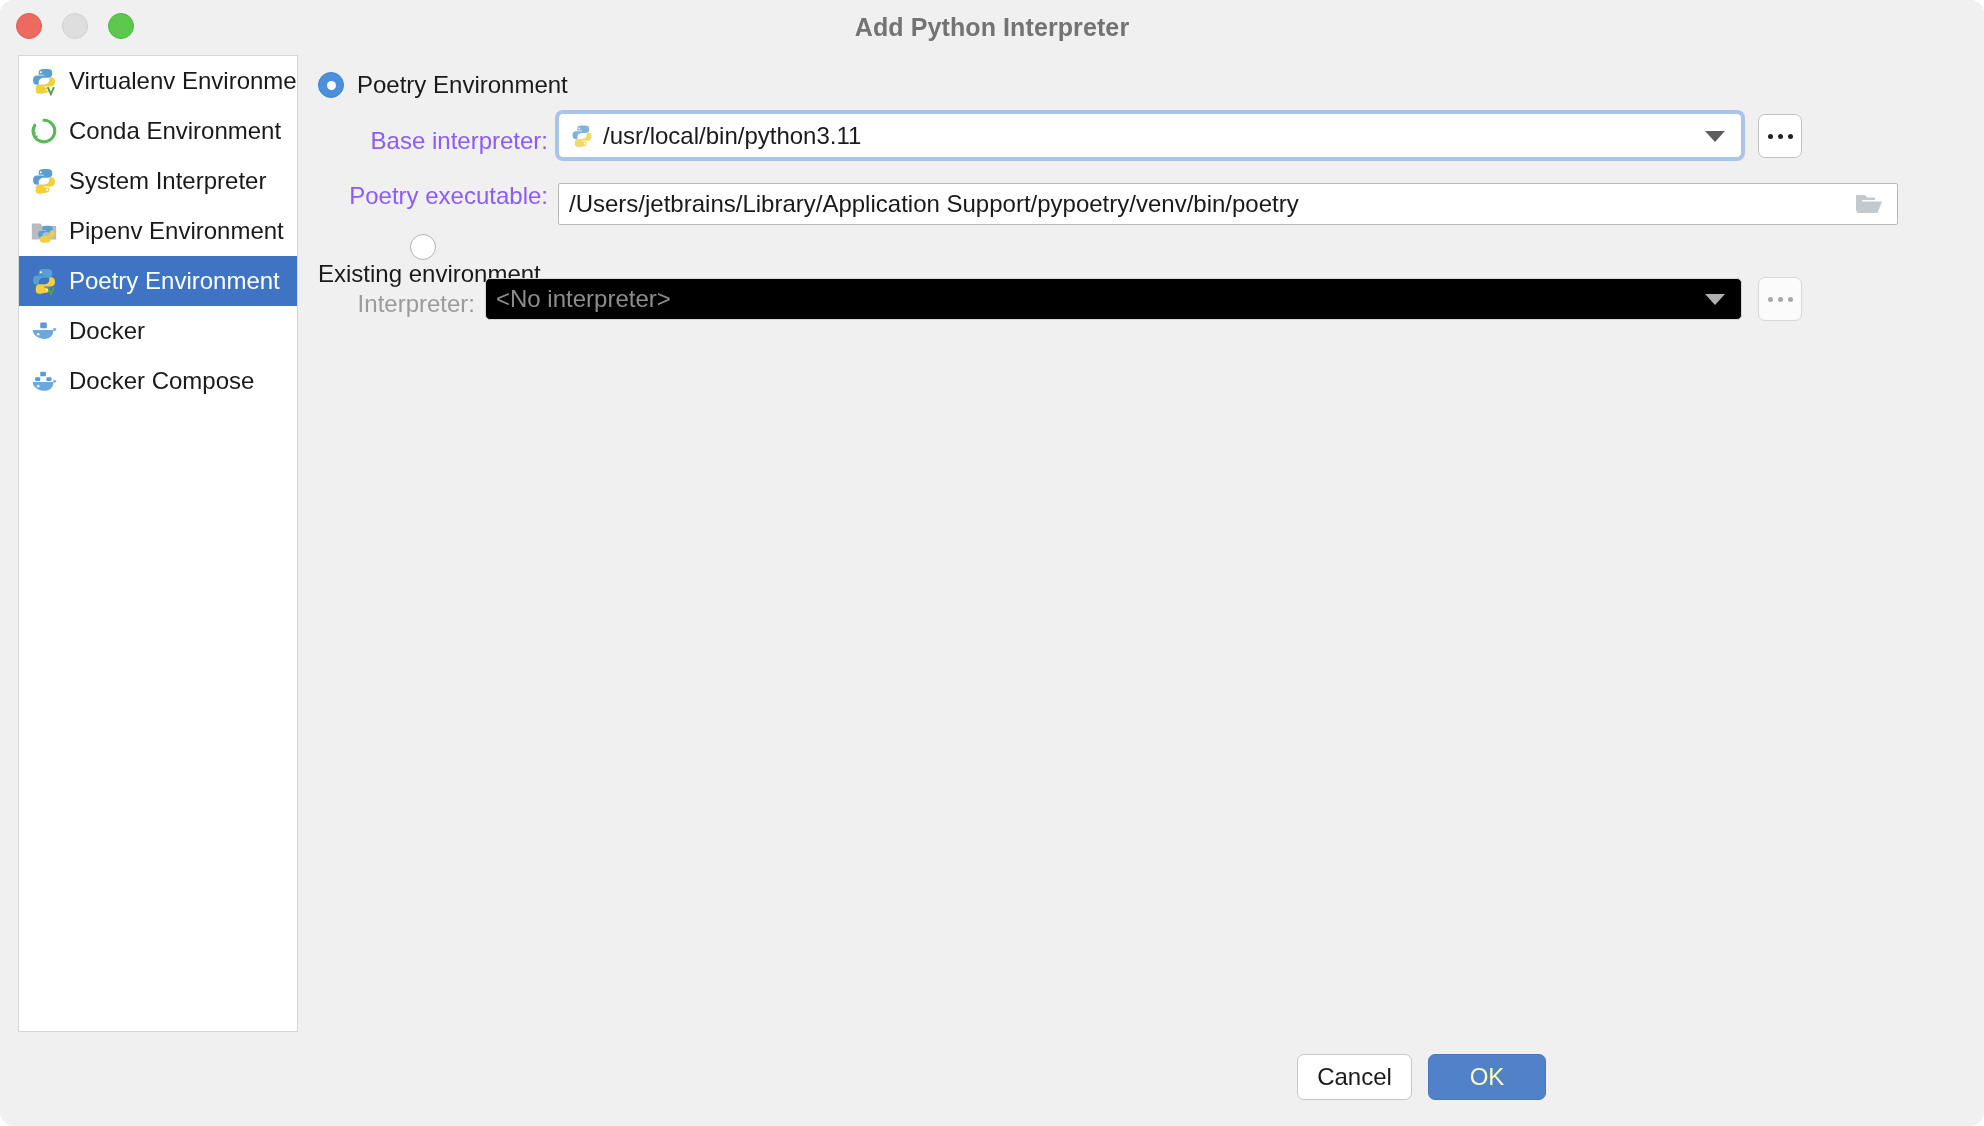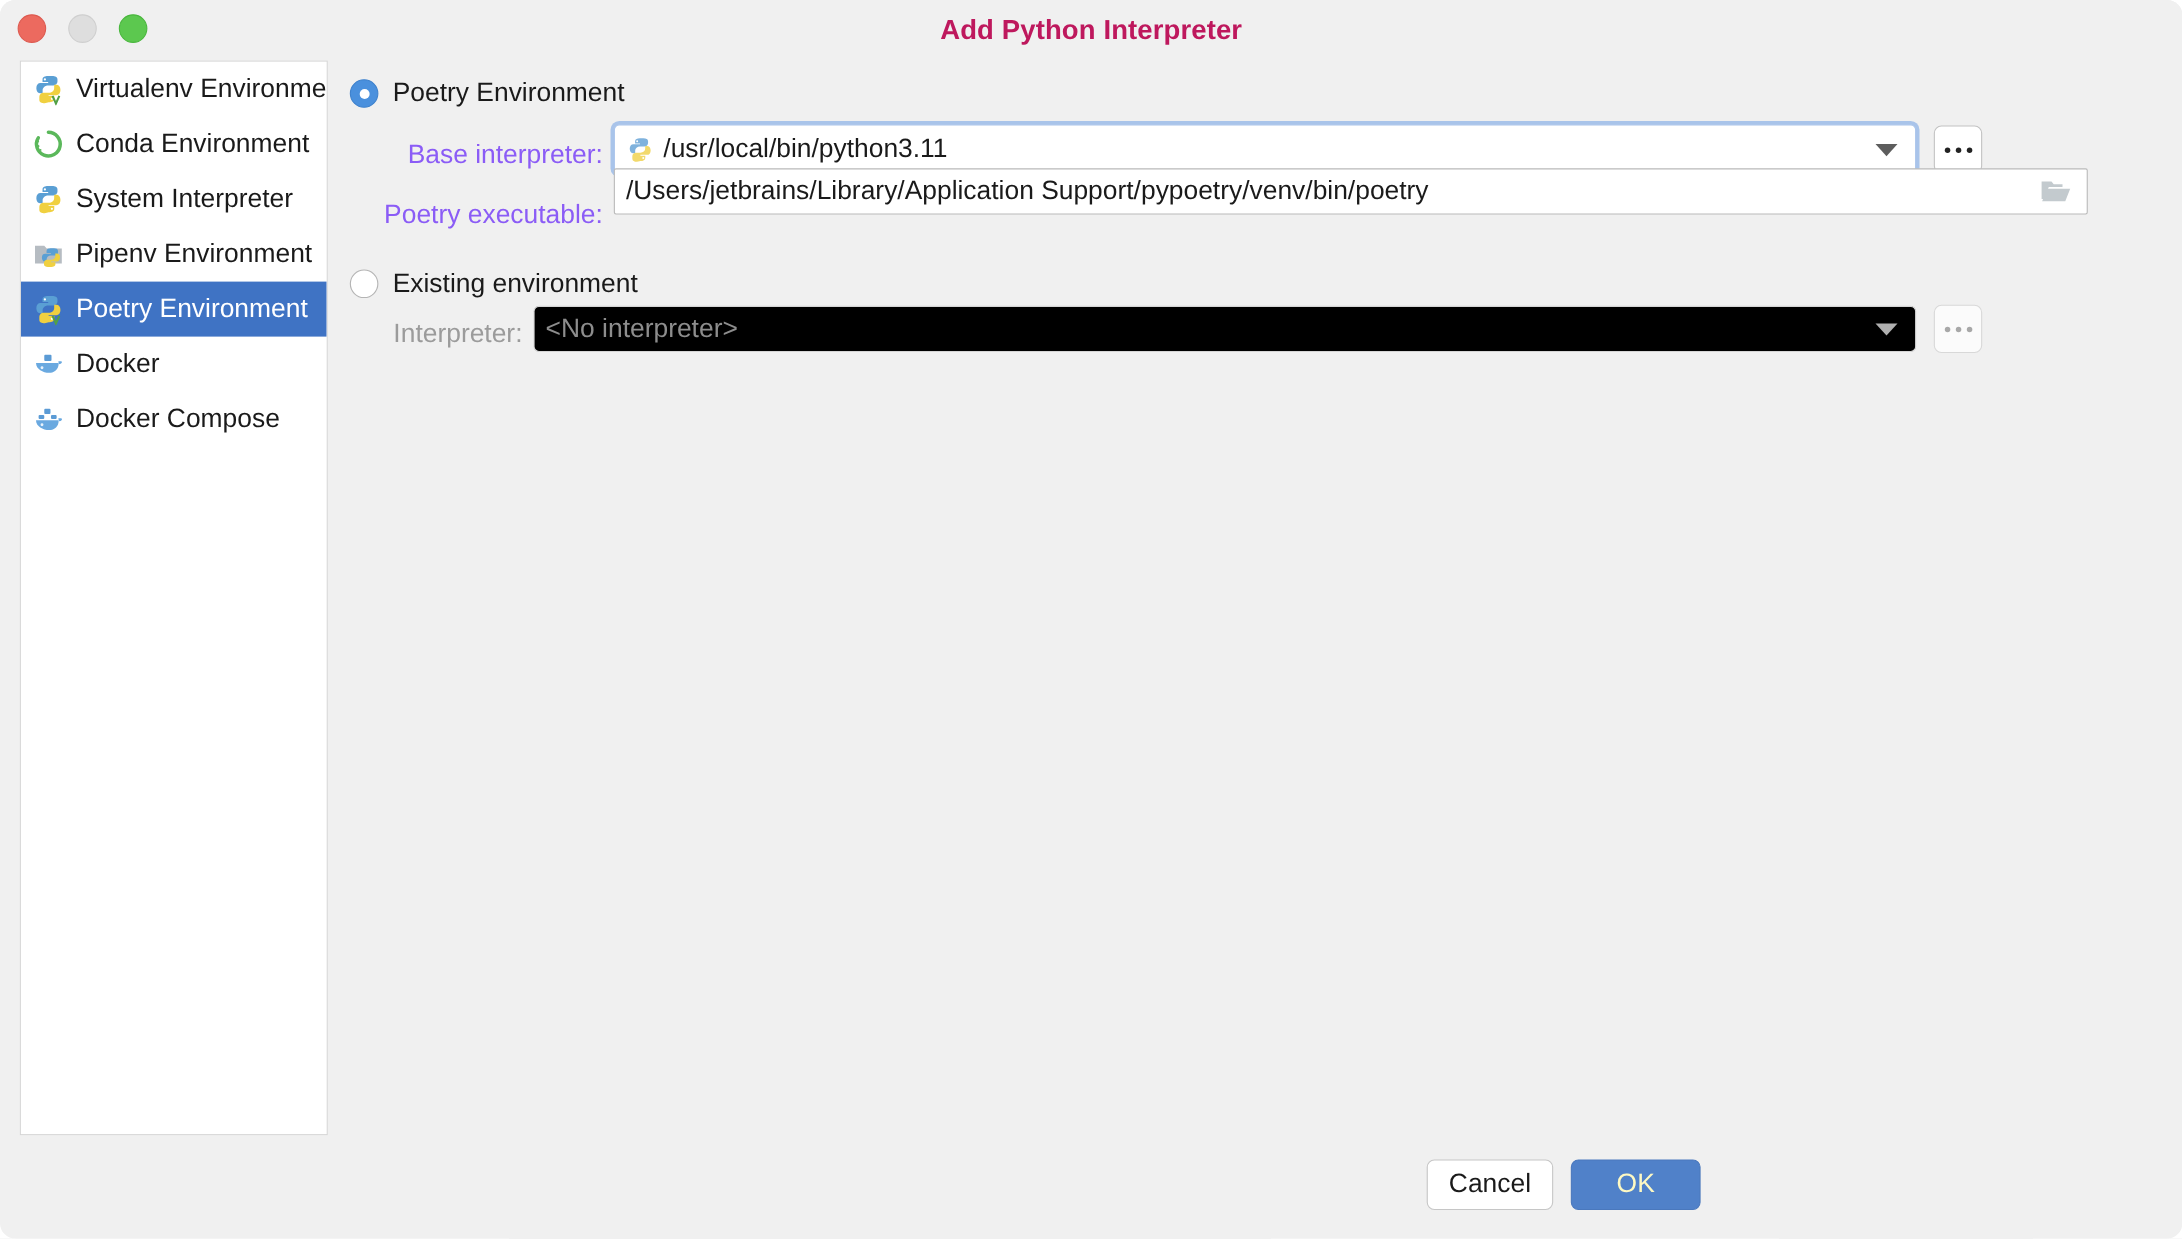--- a/index.html
+++ b/index.html
@@ -53,21 +53,21 @@
   #window-title {
     position: absolute;
     left: 0;
     top: 0;
     width: 1984px;
     height: 54px;
     line-height: 54px;
     text-align: center;
     font-size: 25px;
     font-weight: bold;
-    color: #be185d;
+    color: #737373;
     letter-spacing: 0.1px;
   }
 
   
   #sidebar {
     position: absolute;
     left: 18px;
     top: 55px;
     width: 280px;
     height: 977px;
@@ -395,31 +395,31 @@
     </div>
 
     <div class="dots-button" style="left:1448px; top:59px;">
       <i></i>
       <i></i>
       <i></i>
     </div>
 
     <div class="field-label" style="left:0px; top:127px; width:238px;">Poetry executable:</div>
 
-    <div class="textbox" style="left:248px; top:98px; width:1340px; height:42px;">
+    <div class="textbox" style="left:248px; top:128px; width:1340px; height:42px;">
       <span class="tb-text">/Users/jetbrains/Library/Application Support/pypoetry/venv/bin/poetry</span>
       <span class="folder-icon">
         <svg viewBox="0 0 28 24" width="28" height="24">
           <path d="M1 3h9l2 2.5h8V8H7.5L3.5 19H1z" fill="#c3cace"></path>
           <path d="M6 9.5h21L22.5 21H1.5z" fill="#c3cace"></path>
         </svg>
       </span>
     </div>
 
-    <div class="radio-row" style="left:8px; top:189px;">
+    <div class="radio-row" style="left:8px; top:179px;flex-direction:column;">
       <span class="radio off"></span>
       <span class="radio-label">Existing environment</span>
     </div>
 
     <div class="field-label disabled" style="left:0px; top:235px; width:165px;text-align:right;">Interpreter:</div>
 
     <div class="textbox disabled" style="left:175px; top:223px; width:1257px; height:42px;">
       <span class="tb-text placeholder">&lt;No interpreter&gt;</span>
       <span class="caret disabled"></span>
     </div>

